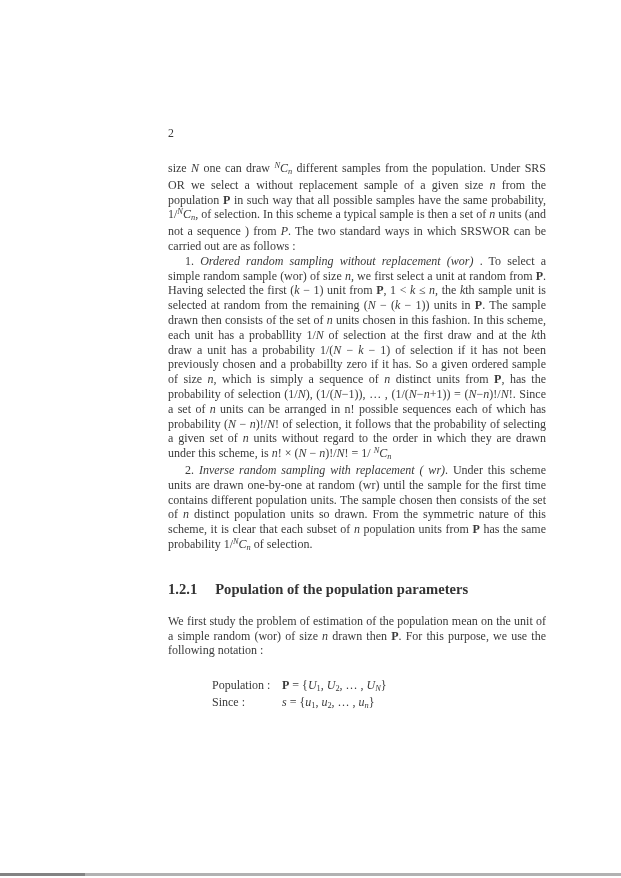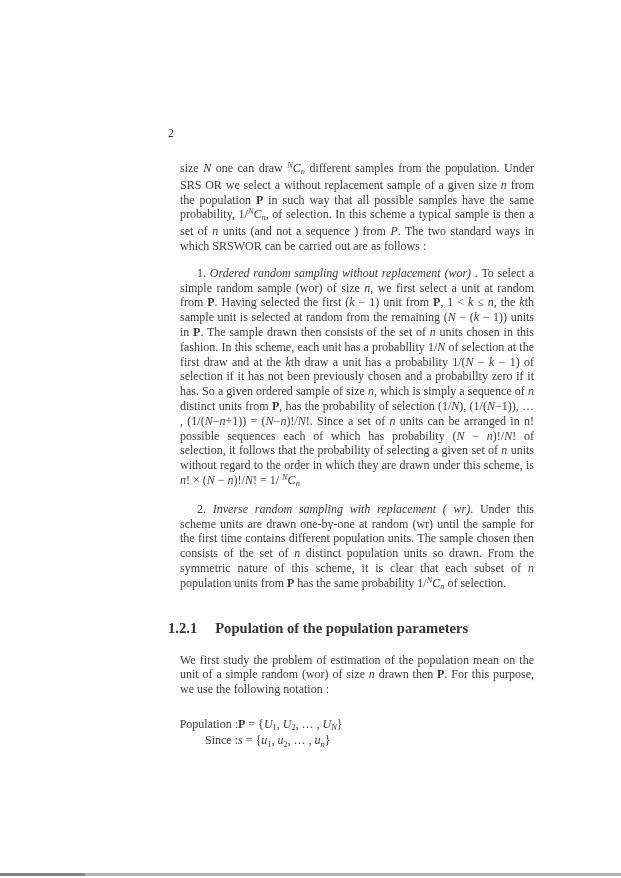--- a/index.html
+++ b/index.html
@@ -18,34 +18,34 @@
     font-size: 11.8px; line-height: 14px;
   }
   .running-title { font-style: italic; }
 
   .body-text {
     margin-top: 21px;
     font-size: 12px;
     line-height: 14.8px;
     text-align: justify;
   }
-  p.para { margin: 12px; padding: 0; }
+  p.para { margin: 0; padding: 0; }
   p.para.indent { text-indent: 17px; }
 
   .section-heading {
     margin: 26px 0 16px 0;
     font-size: 14.6px;
     font-weight: bold;
     color: #333333;
     text-align: left;
     line-height: 18px;
   }
   .sec-num { margin-right: 18px; }
 
-  .notation { margin-top: 20px; text-align: right; }
+  .notation { margin-top: 20px; text-align: left; margin-left: 44px; }
   .notation-row { display: flex; line-height: 14.5px; }
   .notation-label { width: 70px; flex: none; }
 
   
   .seg-i  { font-style: italic; }
   .seg-b  { font-weight: bold; }
   .seg-sup,  .seg-supi { font-size: 0.7em; position: relative; top: -0.5em; }
   .seg-sub,  .seg-subi { font-size: 0.7em; position: relative; top: 0.25em; }
   .seg-supi, .seg-subi { font-style: italic; }
 

